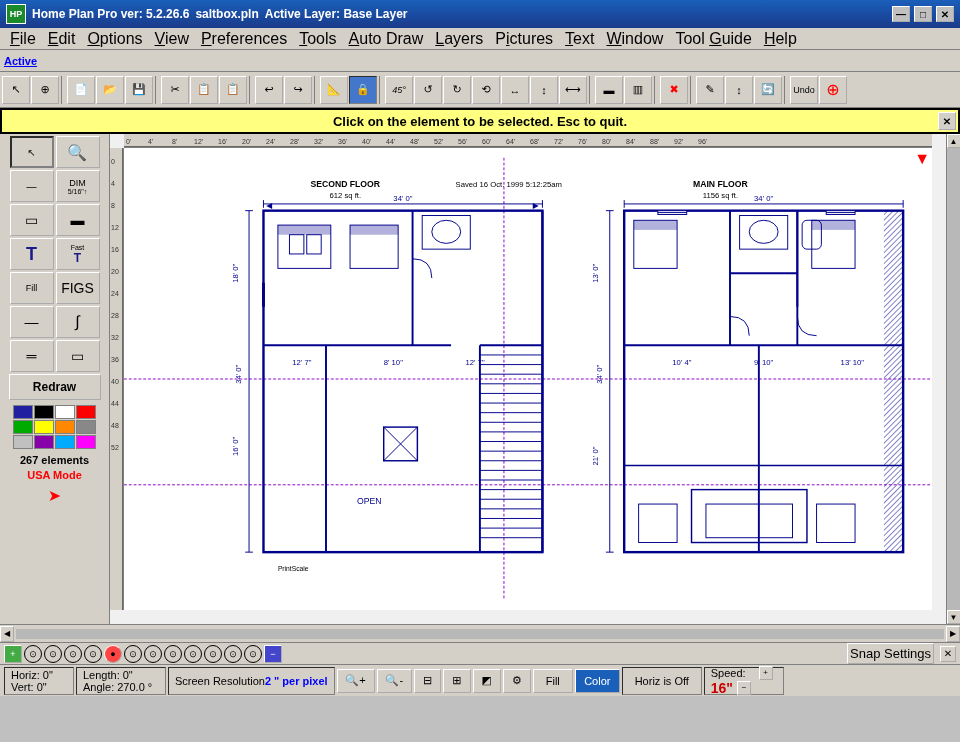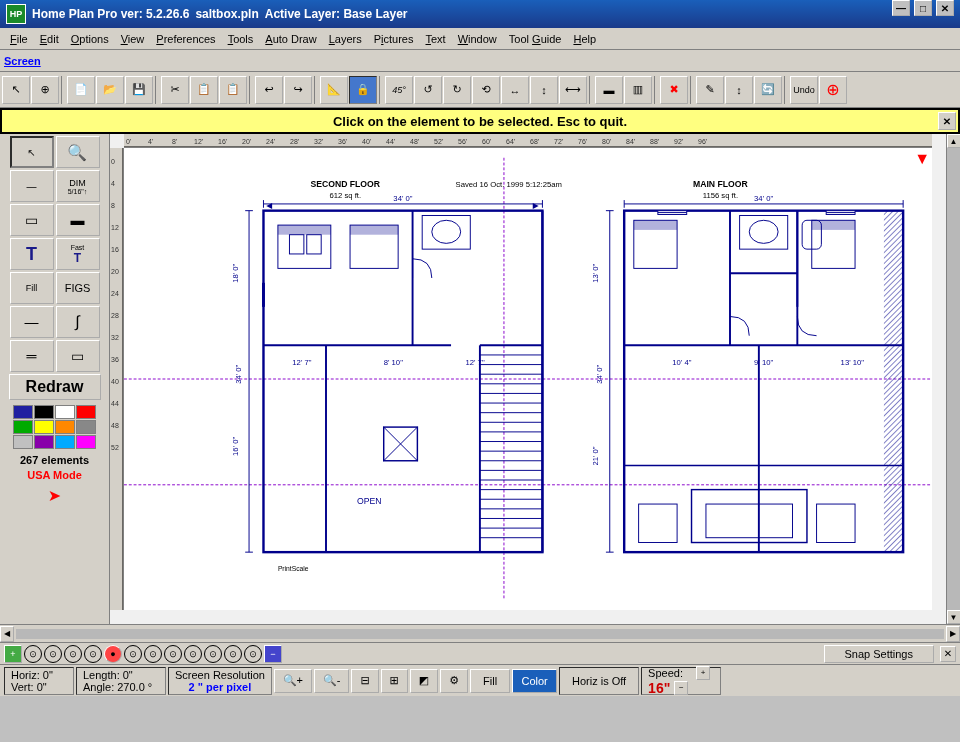--- a/index.html
+++ b/index.html
@@ -1,34 +1,34 @@
 <!DOCTYPE html>
 <html><head>
   <meta charset="utf-8">
   <style>
     * { margin: 0; padding: 0; box-sizing: border-box; }
     body { width: 960px; height: 742px; overflow: hidden; font-family: 'Arial', sans-serif; font-size: 11px; background: #c0c0c0; }
     
     
     #title-bar {
       width: 100%; height: 28px; background: linear-gradient(to bottom, #1a5fba, #1a3a8a);
-      display: flex; justify-content: space-between; padding: 0 6px;
+      display: flex; align-items: center; justify-content: space-between; padding: 0 6px;
       color: white; font-size: 12px; font-weight: bold;
     }
     #title-bar-left { display: flex; align-items: center; gap: 6px; }
     #title-bar-icons { display: flex; gap: 4px; }
     .title-btn { width: 18px; height: 16px; background: #c0c0c0; border: 1px outset #fff; display: flex; align-items: center; justify-content: center; font-size: 10px; cursor: pointer; color: #000; }
     .title-btn.close { background: #c0c0c0; }
     
     
     #menu-bar {
       width: 100%; height: 22px; background: #d4d0c8; display: flex; align-items: center;
       border-bottom: 1px solid #808080; padding: 0 4px;
     }
-    .menu-item { padding: 2px 6px; font-size: 11px; cursor: pointer; color: #000; }
+    .menu-item { padding: 2px 6px; font-size: 16px; cursor: pointer; color: #000; }
     .menu-item u { text-decoration: underline; }
     
     
     #updates-bar {
       width: 100%; height: 22px; background: #d4d0c8; display: flex; align-items: center;
       border-bottom: 1px solid #808080; padding: 0 4px;
     }
     #updates-link { color: blue; text-decoration: underline; cursor: pointer; font-size: 11px; font-weight: bold; }
     
     
@@ -64,21 +64,21 @@
     }
     .lt-row { display: flex; gap: 2px; margin-bottom: 1px; }
     .lt-btn {
       width: 44px; height: 32px; background: #d4d0c8; border: 1px outset #fff;
       display: flex; align-items: center; justify-content: center; cursor: pointer;
       font-size: 10px; text-align: center; overflow: hidden;
     }
     .redraw-btn {
       width: 92px; height: 26px; background: #d4d0c8; border: 1px outset #fff;
       display: flex; align-items: center; justify-content: center; cursor: pointer;
-      font-size: 16px; font-weight: bold;
+      font-size: 12px; font-weight: bold;
     }
     
     
     #canvas-area {
       flex: 1; height: 100%; background: #f0f0f0; position: relative; overflow: hidden;
     }
     
     
     #ruler-top {
       position: absolute; top: 0; left: 14px; right: 14px; height: 14px;
@@ -138,21 +138,21 @@
       display: flex; align-items: center; justify-content: center; padding: 0 8px;
       font-size: 11px; cursor: pointer; white-space: nowrap;
     }
     .status-btn.active { background: #1a5fba; color: white; }
     
     
     #floor-plan-svg { position: absolute; top: 0; left: 0; width: 100%; height: 100%; }
     .color-grid { display: grid; grid-template-columns: repeat(4, 20px); grid-template-rows: repeat(3, 14px); gap: 1px; }
     .color-cell { width: 20px; height: 14px; border: 1px solid #808080; cursor: pointer; }
     
-    .snap-settings-btn { margin-left: auto; padding: 2px 20px; background: #d4d0c8; border: 1px outset #fff; cursor: pointer; font-size: 11px; }
+    .snap-settings-btn { margin-left: auto; padding: 2px 2px; background: #d4d0c8; border: 1px outset #fff; cursor: pointer; font-size: 13px; }
     .speed-up { width: 14px; height: 14px; background: #d4d0c8; border: 1px outset #fff; display: flex; align-items: center; justify-content: center; font-size: 8px; cursor: pointer; }
   </style>
 </head>
 <body>
 
 <div id="title-bar">
   <div id="title-bar-left">
     <div style="width:20px;height:20px;background:#1a8a2a;border:1px solid #fff;display:flex;align-items:center;justify-content:center;font-size:9px;font-weight:bold;color:white;">HP</div>
     <span>Home Plan Pro ver: 5.2.26.6</span>
     <span>saltbox.pln</span>
@@ -175,21 +175,21 @@
   <span class="menu-item"><u>A</u>uto Draw</span>
   <span class="menu-item"><u>L</u>ayers</span>
   <span class="menu-item">P<u>i</u>ctures</span>
   <span class="menu-item"><u>T</u>ext</span>
   <span class="menu-item"><u>W</u>indow</span>
   <span class="menu-item">Tool <u>G</u>uide</span>
   <span class="menu-item"><u>H</u>elp</span>
 </div>
 
 <div id="updates-bar">
-  <span id="updates-link">Screen</span>
+  <span id="updates-link">Active</span>
 </div>
 
 <div id="toolbar">
   <div class="tb-btn">↖</div>
   <div class="tb-btn">⊕</div>
   <div class="tb-separator"></div>
   <div class="tb-btn">📄</div>
   <div class="tb-btn">📂</div>
   <div class="tb-btn">💾</div>
   <div class="tb-separator"></div>
@@ -249,21 +249,21 @@
     </div>
     <div class="lt-row">
       <div class="lt-btn" style="font-size:18px;font-weight:bold;color:#1a1a8a;">T</div>
       <div class="lt-btn" style="font-size:9px;flex-direction:column;">
         <span style="font-size:7px;">Fast</span>
         <span style="font-size:12px;font-weight:bold;color:#1a1a8a;">T</span>
       </div>
     </div>
     <div class="lt-row">
       <div class="lt-btn" style="font-size:9px;">Fill</div>
-      <div class="lt-btn" style="font-size:11px;flex-direction:column;">
+      <div class="lt-btn" style="font-size:14px;flex-direction:column;">
         <span>FIGS</span>
       </div>
     </div>
     <div class="lt-row">
       <div class="lt-btn" style="font-size:14px;">—</div>
       <div class="lt-btn" style="font-size:16px;">∫</div>
     </div>
     <div class="lt-row">
       <div class="lt-btn" style="font-size:14px;">═</div>
       <div class="lt-btn" style="font-size:14px;">▭</div>
@@ -550,21 +550,21 @@
 
 <div id="status-bar">
   <div class="status-cell" style="min-width:70px; flex-direction:column; align-items:flex-start;">
     <span>Horiz: 0"</span>
     <span>Vert: 0"</span>
   </div>
   <div class="status-cell" style="min-width:90px; flex-direction:column; align-items:flex-start;">
     <span>Length: 0"</span>
     <span>Angle: 270.0 °</span>
   </div>
-  <div class="status-cell" style="min-width:90px; flex-direction:column; align-items:center;">
+  <div class="status-cell" style="min-width:90px; flex-direction:row; align-items:center;">
     <span>Screen Resolution</span>
     <span style="color:blue; font-weight:bold;">2 " per pixel</span>
   </div>
 
   <div class="status-btn">🔍+</div>
   <div class="status-btn">🔍-</div>
   <div class="status-btn">⊟</div>
   <div class="status-btn">⊞</div>
   <div class="status-btn">◩</div>
   <div class="status-btn">⚙</div>

